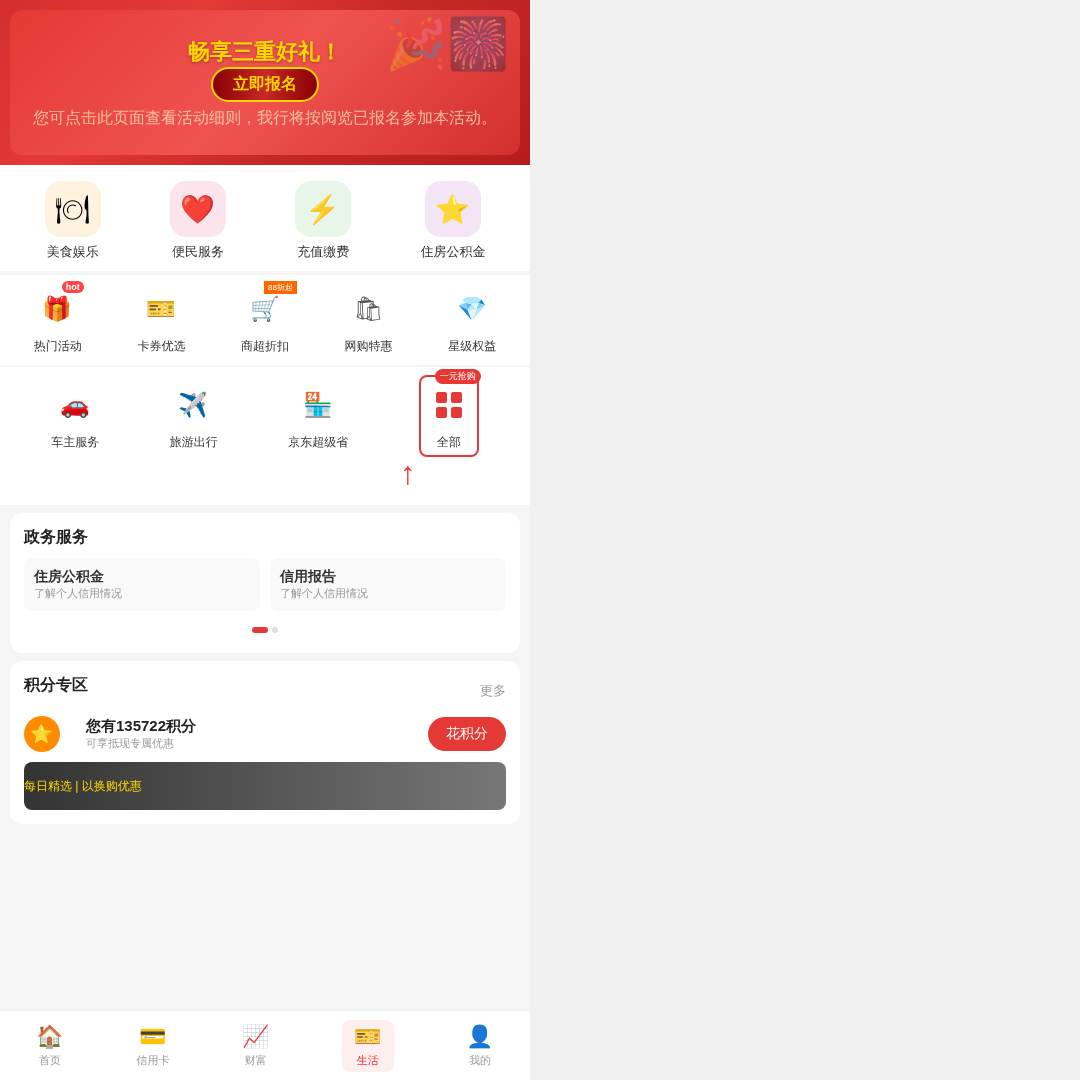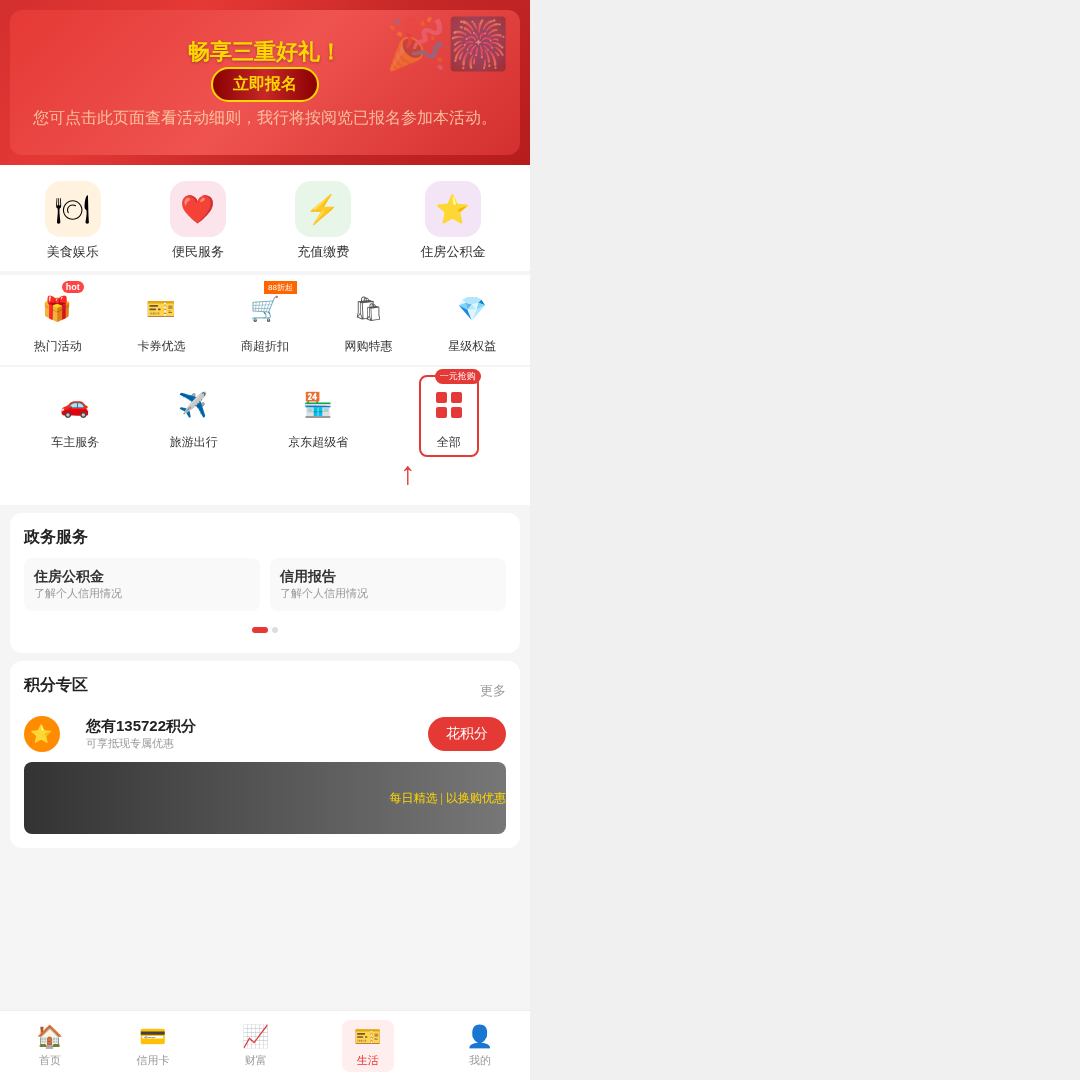--- a/index.html
+++ b/index.html
@@ -440,21 +440,21 @@
     </div>
     <div style="display:flex;align-items:center;">
       <div class="points-icon">⭐</div>
       <div style="margin-left:26px;">
         <div class="points-amount">您有135722积分</div>
         <div class="points-sub">可享抵现专属优惠</div>
       </div>
       <button class="points-btn">花积分</button>
     </div>
 
-    <div style="height:72px;background:linear-gradient(90deg,#333,#555,#777);border-radius:8px;margin-top:10px;overflow:hidden;display:flex;align-items:center;justify-content:flex-end;font-family:Liberation Serif, serif;">
+    <div style="height:48px;background:linear-gradient(90deg,#333,#555,#777);border-radius:8px;margin-top:10px;overflow:hidden;display:flex;align-items:center;justify-content:flex-start;">
       <span style="color:#ffd700;font-size:12px;">每日精选 | 以换购优惠</span>
     </div>
   </div>
 
   <div class="bottom-nav">
     <div class="nav-item">
       <span class="nav-icon">🏠</span>
       <span class="nav-label">首页</span>
     </div>
     <div class="nav-item">

